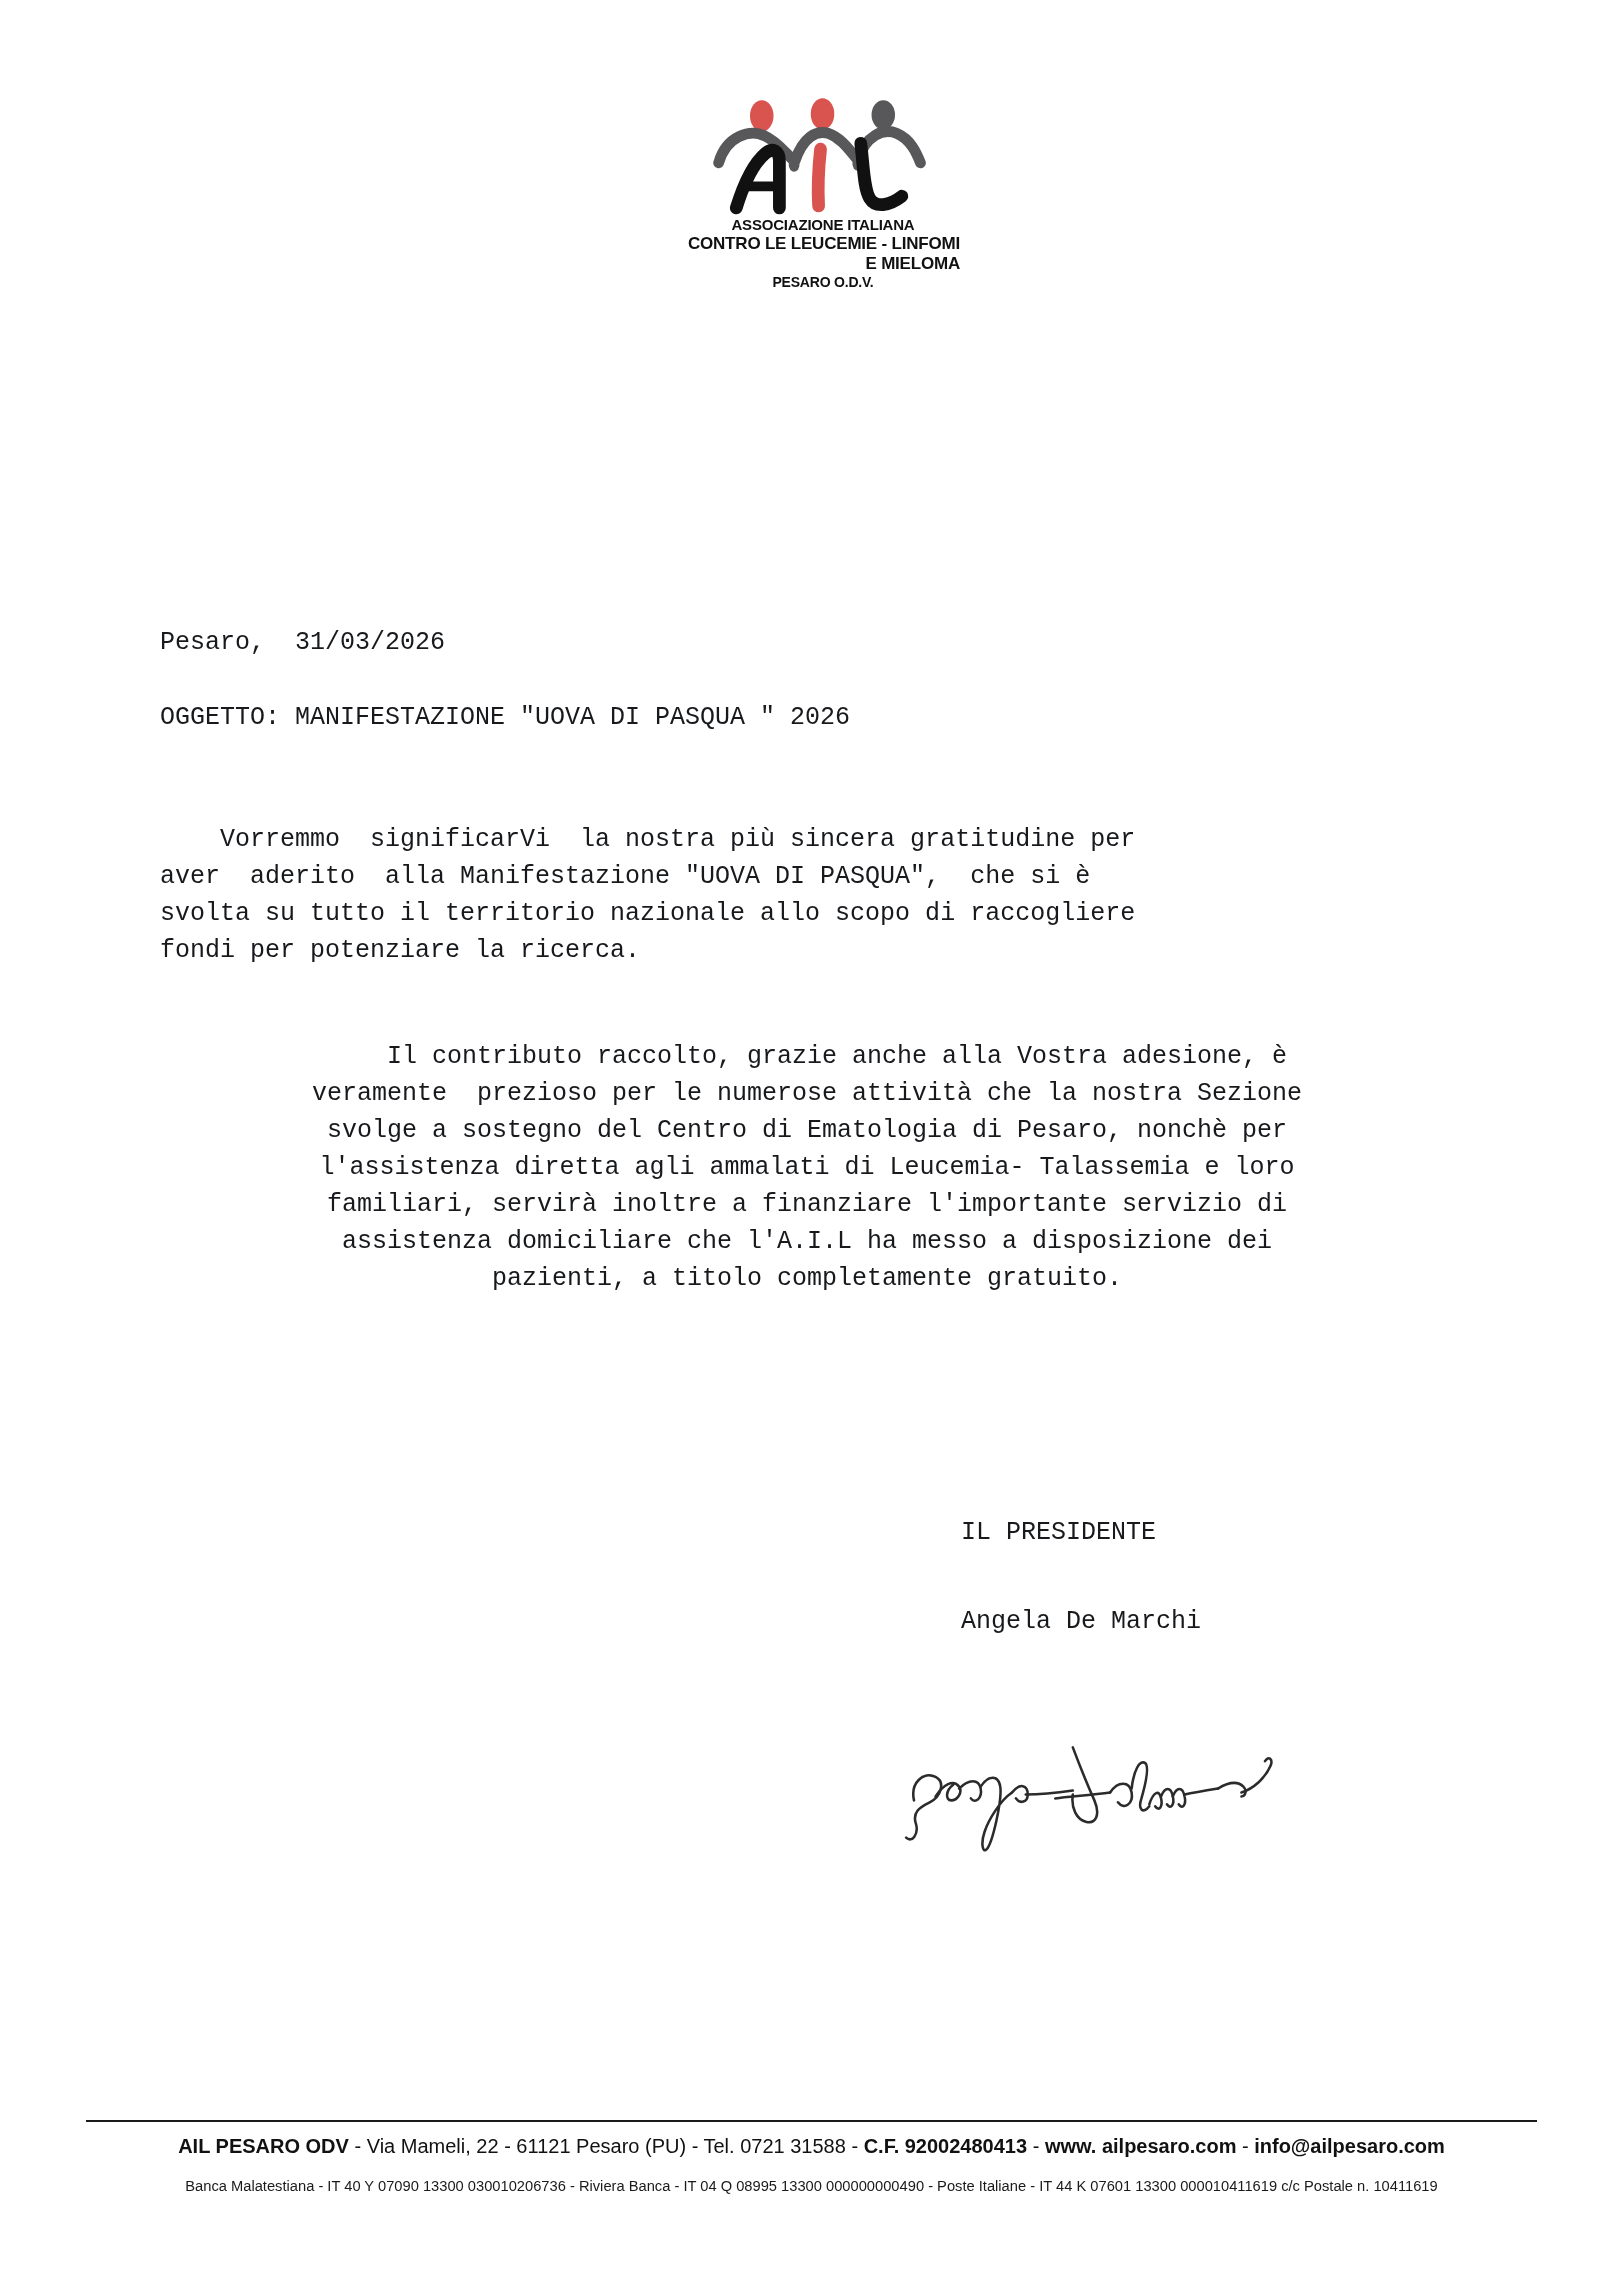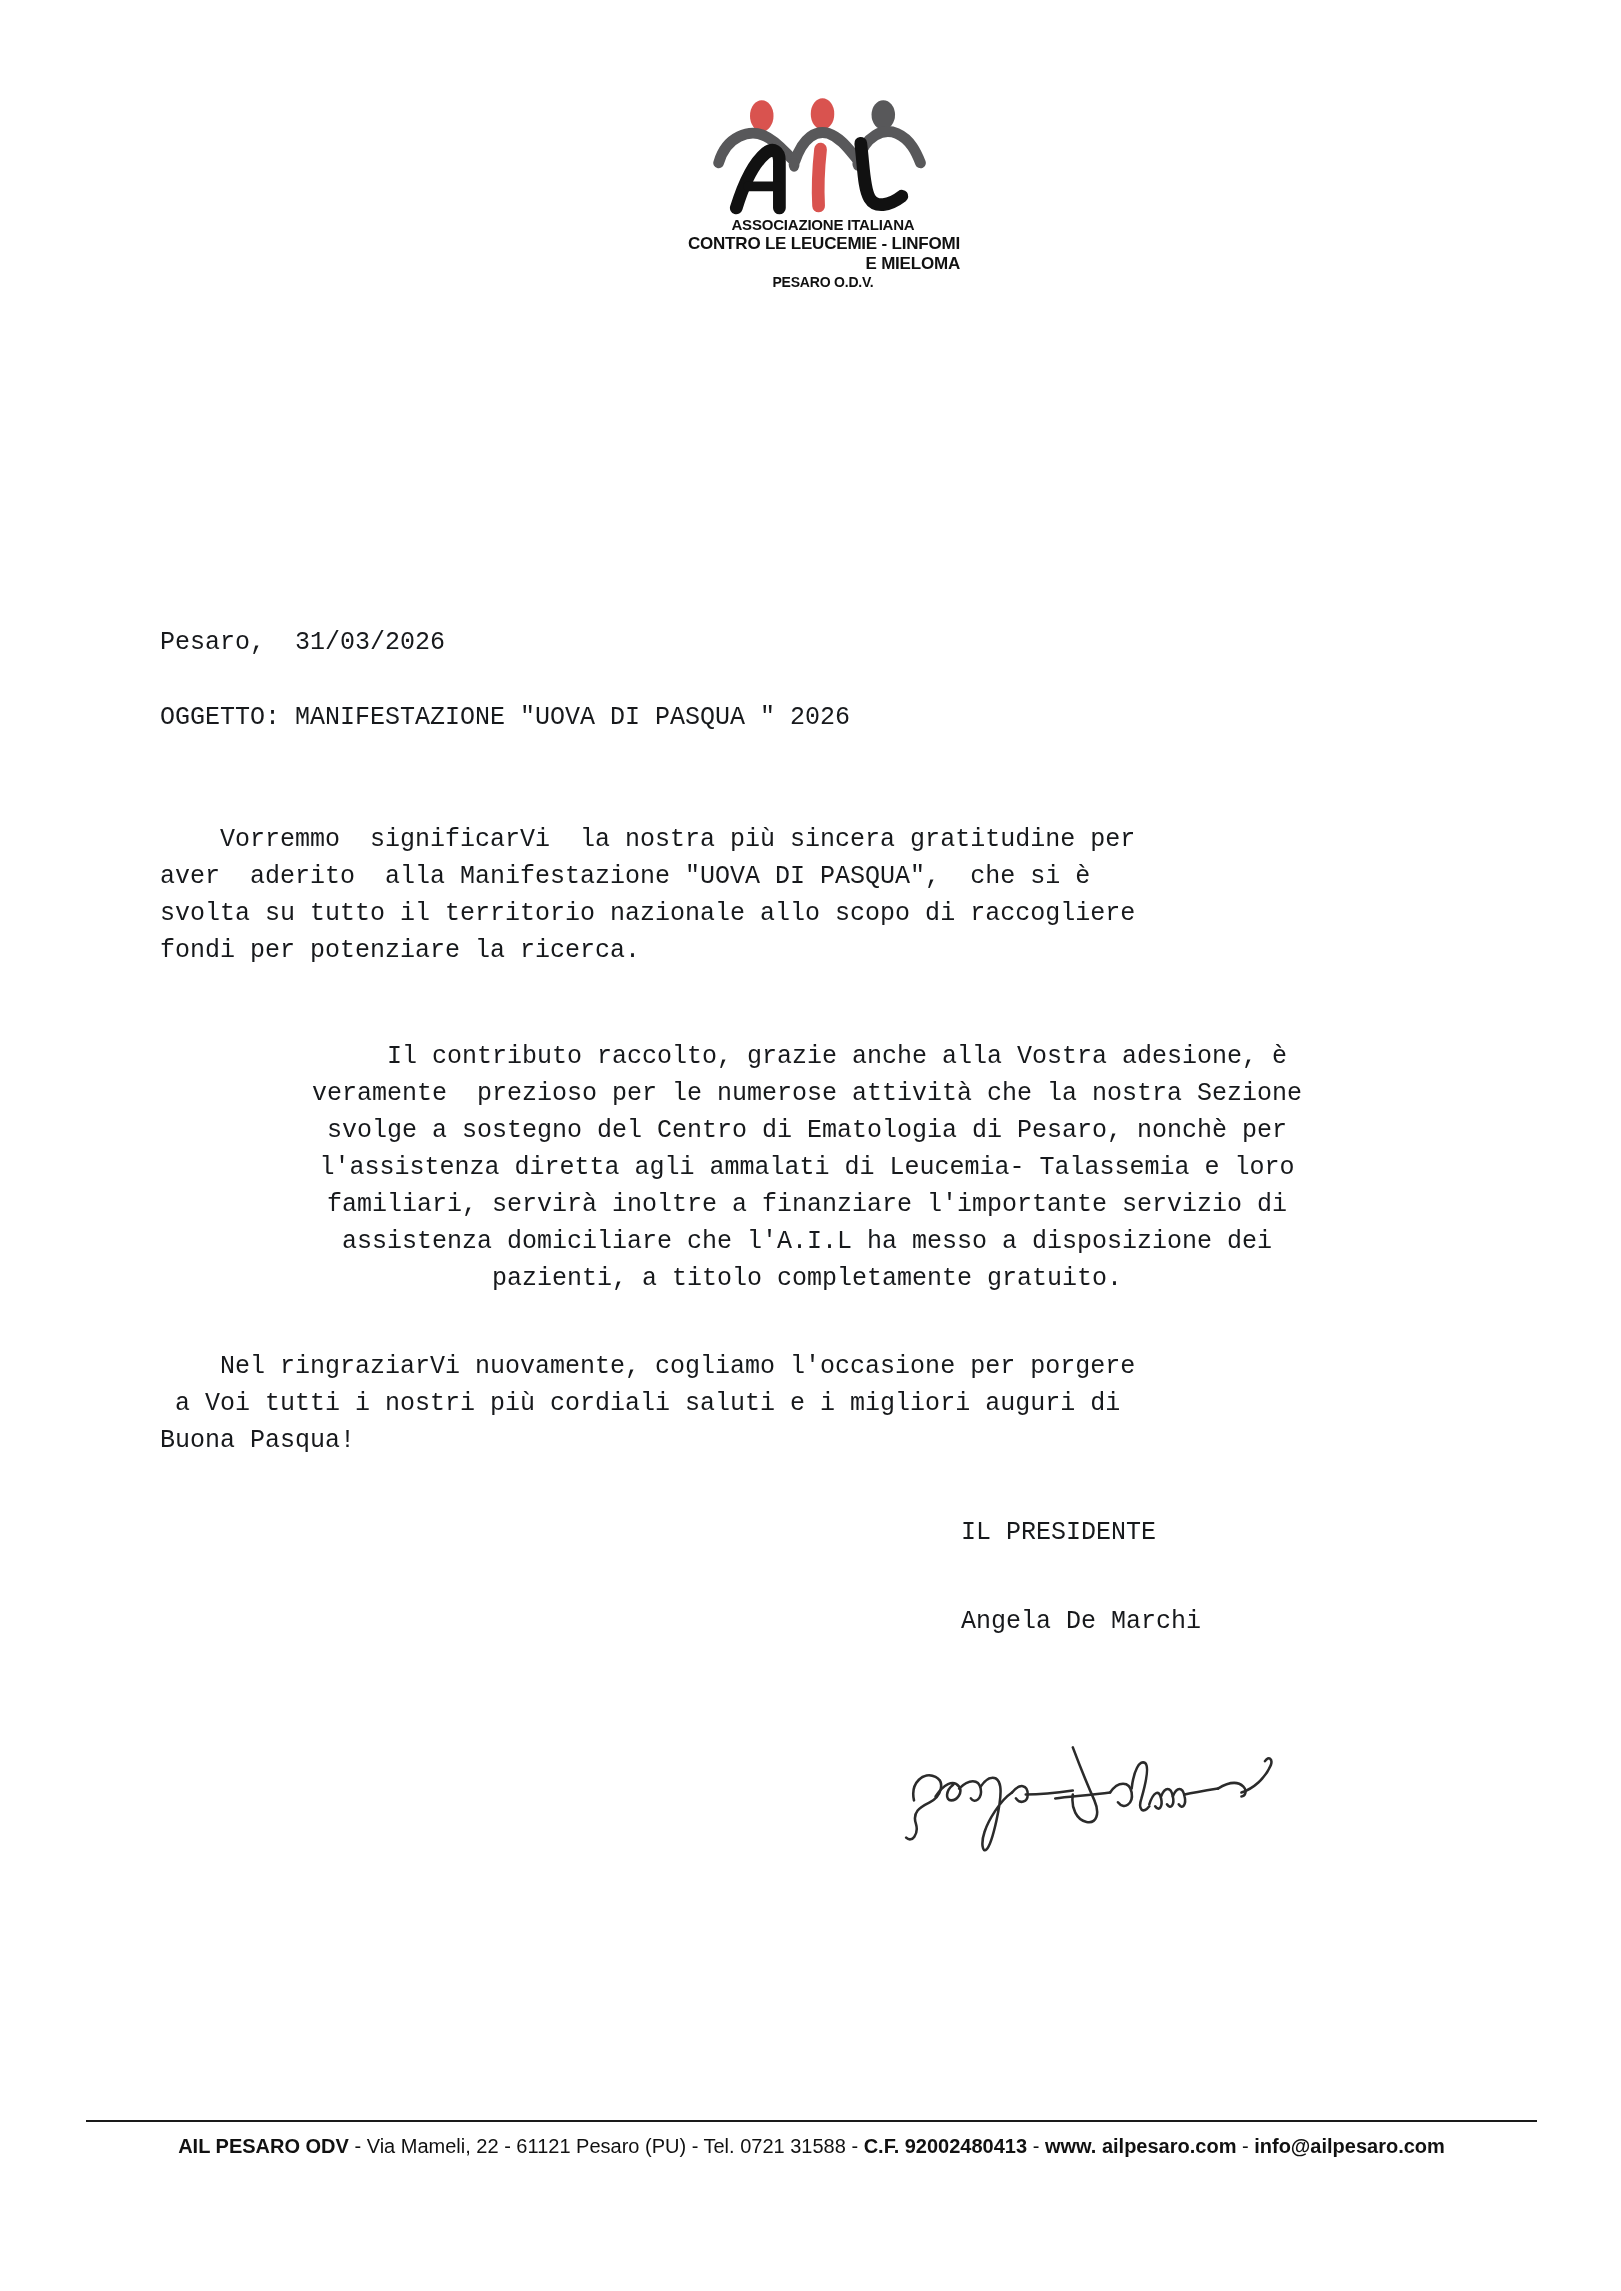--- a/index.html
+++ b/index.html
@@ -175,23 +175,20 @@
 aver  aderito  alla Manifestazione "UOVA DI PASQUA",  che si è
 svolta su tutto il territorio nazionale allo scopo di raccogliere
 fondi per potenziare la ricerca.</div>
   <div class="body-para p2 tw">    Il contributo raccolto, grazie anche alla Vostra adesione, è
 veramente  prezioso per le numerose attività che la nostra Sezione
 svolge a sostegno del Centro di Ematologia di Pesaro, nonchè per
 l'assistenza diretta agli ammalati di Leucemia- Talassemia e loro
 familiari, servirà inoltre a finanziare l'importante servizio di
 assistenza domiciliare che l'A.I.L ha messo a disposizione dei
 pazienti, a titolo completamente gratuito.</div>
-  <div class="body-para p3 tw">    Nel ringraziarVi nuovamente, cogliamo l'occasione per porgere
- a Voi tutti i nostri più cordiali saluti e i migliori auguri di
-Buona Pasqua!</div>
 
   <div class="closing-role tw">IL PRESIDENTE</div>
   <div class="closing-name tw">Angela De Marchi</div>
 
   <div class="signature">
     <svg width="451" height="167" viewBox="0 0 460 170" xmlns="http://www.w3.org/2000/svg">
       <g stroke="#2b2b2b" fill="none" stroke-width="2.6" stroke-linecap="round" stroke-linejoin="round">
         <path d="M52 92 C48 74, 62 62, 74 68 C84 73, 80 88, 68 94 C58 99, 50 104, 54 116 C57 126, 50 136, 44 130"></path>
         <path d="M74 88 C82 76, 92 70, 98 78 C102 84, 96 92, 90 92 C84 92, 84 82, 92 76"></path>
         <path d="M98 80 C108 70, 118 70, 120 80 C122 90, 114 96, 110 90"></path>
@@ -209,15 +206,16 @@
         <path d="M362 80 C372 74, 382 72, 388 78 C392 82, 390 88, 386 88"></path>
         <path d="M386 84 C398 80, 410 70, 416 56 C418 50, 414 46, 410 52"></path>
       </g>
     </svg>
   </div>
 
   <div class="footer-rule"></div>
 
   <div class="footer-main"><b>AIL PESARO ODV</b><span> - Via Mameli, 22 - 61121 Pesaro (PU) - Tel. 0721 31588 - </span><b>C.F. 92002480413</b><span> - </span><b>www. ailpesaro.com</b><span> - </span><b>info@ailpesaro.com</b></div>
 
+  <div class="footer-bank">Banca Malatestiana - IT 40 Y 07090 13300 030010206736 - Riviera Banca - IT 04 Q 08995 13300 000000000490 - Poste Italiane - IT 44 K 07601 13300 000010411619 c/c Postale n. 10411619</div>
 
 </div>
 
 
 </body></html>

